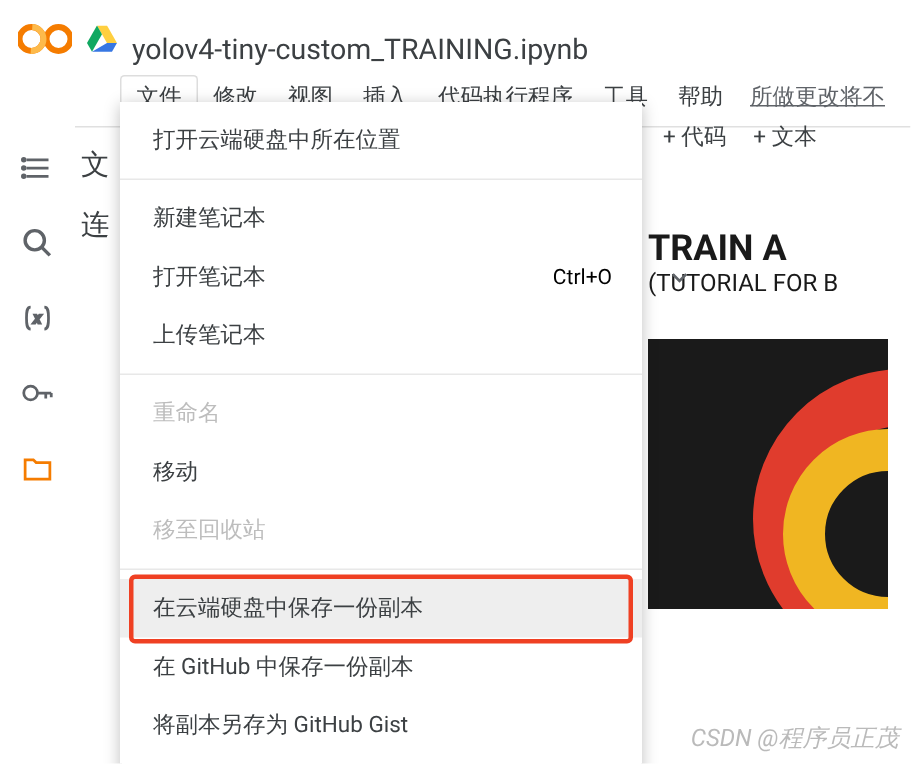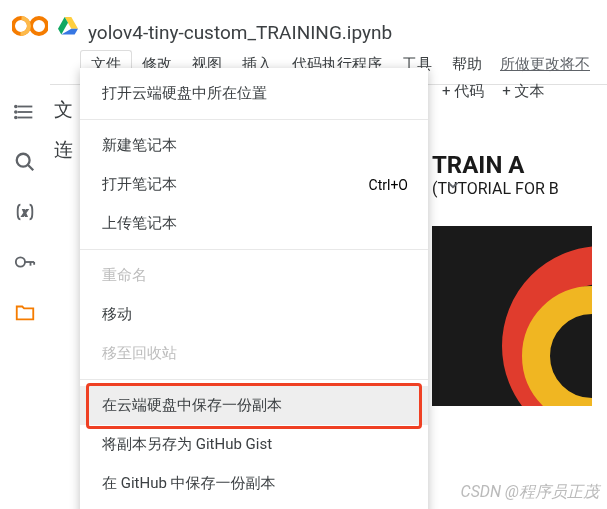--- a/index.html
+++ b/index.html
@@ -141,24 +141,24 @@
     </div>
   <div class="dd-item disabled">
       <span>移至回收站</span>
     </div>
   <div class="dd-sep"></div>
   <div class="dd-item highlighted">
     <span>在云端硬盘中保存一份副本</span>
     <div class="red-box" style="left:6px; right:6px; top:-3px; bottom:-4px;"></div>
   </div>
   <div class="dd-item">
-      <span>将副本另存为 GitHub Gist</span>
+      <span>在 GitHub 中保存一份副本</span>
     </div>
   <div class="dd-item">
-      <span>在 GitHub 中保存一份副本</span>
+      <span>将副本另存为 GitHub Gist</span>
     </div>
 </div>
 
 <div class="right-peek">
   <div class="toolbar-buttons">
     <div class="tb-btn">+ 代码</div>
     <div class="tb-btn">+ 文本</div>
   </div>
   <svg class="expand-icon" width="18" height="18" viewBox="0 0 24 24" fill="none" stroke="currentColor" stroke-width="2.5" style="position:absolute; left:12px; top:108px;">
       <polyline points="6 9 12 15 18 9"></polyline>

